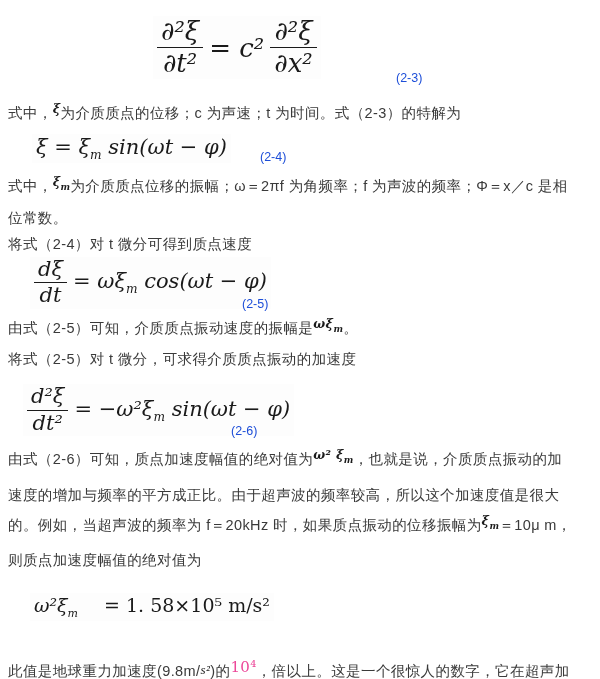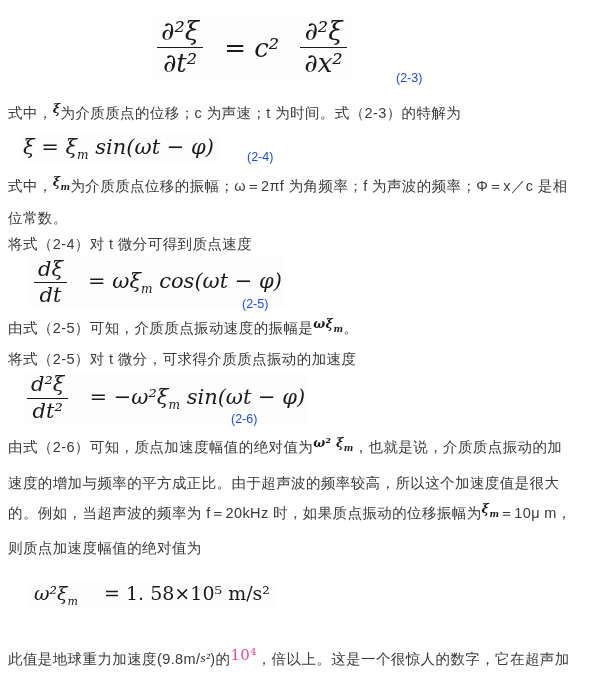--- a/index.html
+++ b/index.html
@@ -11,39 +11,39 @@
   .page{padding:16px 28px 0 8px;font-size:14.5px;}
   .para{margin:0;line-height:26px;letter-spacing:0.4px;}
   .p1{margin-top:24px;line-height:21px;}
   .p2{margin-top:10px;}
   .p4{margin-top:6px;}
   .p6{margin-top:8px;line-height:30px;}
   .p7{margin-top:36px;line-height:28px;}
 
   
   .eq{position:relative;font-family:"DejaVu Serif",serif;font-style:italic;color:#1a1a1a;}
-  .eq-content{display:inline-flex;align-items:center;gap:21px;background:#fdfdfd;padding:1px 4px;}
+  .eq-content{display:inline-flex;align-items:center;gap:6px;background:#fdfdfd;padding:1px 4px;}
   .eq-rest{display:inline;white-space:nowrap;}
   .frac{display:inline-flex;flex-direction:column;align-items:center;line-height:1.12;}
   .frac .num{padding:0 4px 1px;border-bottom:1.6px solid #1a1a1a;}
   .frac .den{padding:1px 4px 0;}
   .eq sub{font-size:0.58em;}
   .upright{font-style:normal;margin-left:20px;}
   .eq-label{
     position:absolute;font-family:"Liberation Sans","DejaVu Sans",sans-serif;
     font-style:normal;font-weight:400;font-size:12.5px;color:#1d4ed8;letter-spacing:0;
     white-space:nowrap;
   }
   .eq23{font-size:26px;margin:0 0 0 145px;}
   .eq23 .eq-label{left:243px;bottom:-6px;}
-  .eq24{font-size:21px;margin:10px 0 0 11px;}
+  .eq24{font-size:21px;margin:10px 0 0 24px;}
   .eq24 .eq-label{left:228px;top:16px;}
   .eq25{font-size:21px;margin:0 0 0 22px;}
   .eq25 .eq-label{left:212px;bottom:-2px;}
-  .eq26{font-size:21px;margin:0 0 0 15px;}
+  .eq26{font-size:21px;margin:12px 0 0 15px;}
   .eq26 .eq-label{left:208px;bottom:-2px;}
   .eqr{font-size:19px;margin:18px 0 0 22px;}
 
   
   .imath{
     font-family:"DejaVu Serif",serif;font-style:italic;font-weight:700;
     font-size:12.5px;color:#1a1a1a;position:relative;top:-5px;white-space:nowrap;
   }
   .imath sub{font-size:0.72em;font-weight:700;}
   .imath-low{top:-2px;font-weight:400;font-size:13px;font-family:Liberation Serif, serif;}

